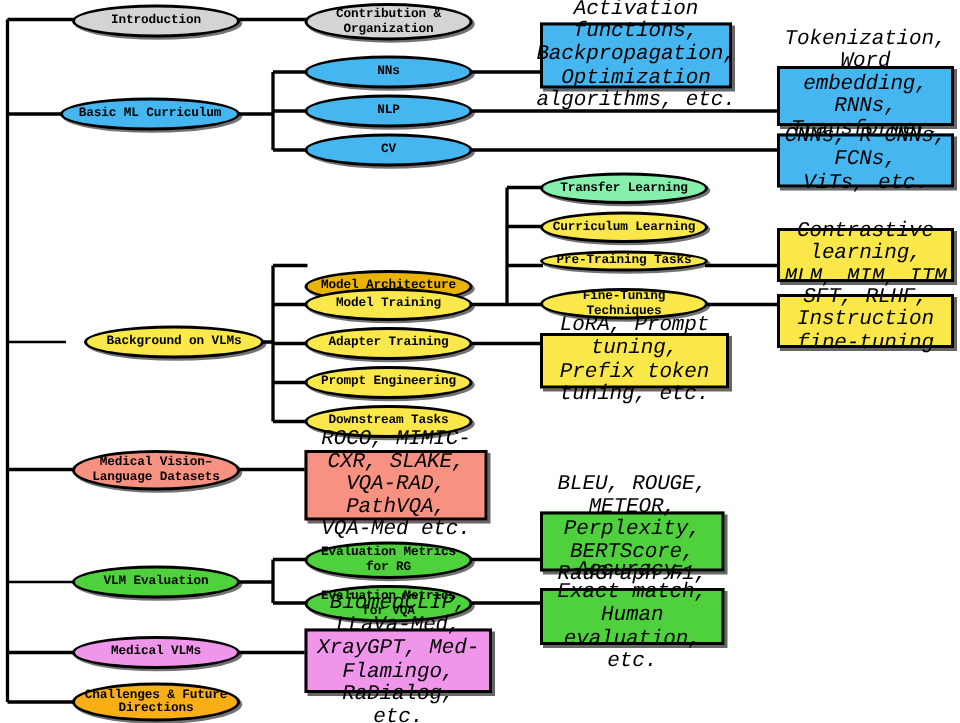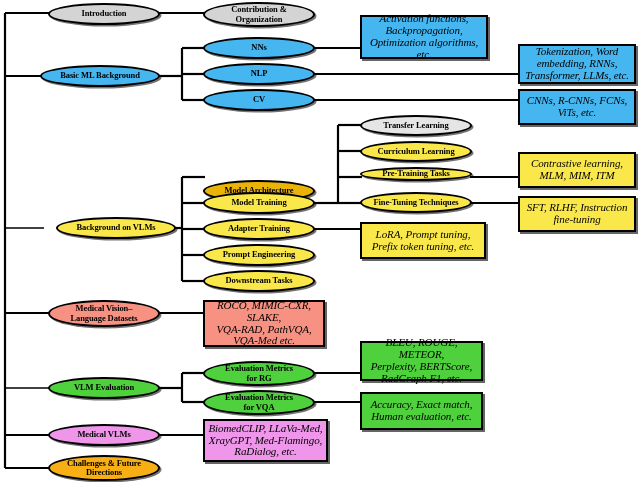--- a/index.html
+++ b/index.html
@@ -6,21 +6,21 @@
     margin: 0;
     padding: 0;
     background: #ffffff;
   }
   #canvas {
     position: relative;
     width: 640px;
     height: 482px;
     background: #ffffff;
     overflow: hidden;
-    font-family: Liberation Serif, serif;
+    font-family: Liberation Mono, monospace;
   }
   svg.edges {
     position: absolute;
     left: 0; top: 0;
     width: 640px;
     height: 482px;
     pointer-events: none;
   }
   .node {
     position: absolute;
@@ -36,21 +36,21 @@
   }
   .oval {
     border-radius: 50% / 50%;
     font-weight: bold;
     font-size: 8.5px;
     letter-spacing: -0.1px;
     box-shadow: 1.5px 1.5px 0 rgba(0,0,0,0.55);
   }
   .rect {
     font-style: italic;
-    font-size: 11px;
+    font-size: 14px;
     font-weight: normal;
     letter-spacing: -0.1px;
     box-shadow: 2px 2px 0 rgba(0,0,0,0.6);
   }
   .node span { display: block; padding: 0 3px; }
 </style>
 </head>
 <body>
 
 <div id="canvas">
@@ -114,21 +114,21 @@
   </svg>
 
   <div id="nodes-layer">
       <div class="node oval" style="left: 48px; top: 3px; width: 112px; height: 22px; background: rgb(212, 212, 212);">
         <span>Introduction</span>
       </div>
       <div class="node oval" style="left: 203px; top: 2px; width: 112px; height: 25px; background: rgb(212, 212, 212);">
         <span>Contribution &amp;<br>Organization</span>
       </div>
       <div class="node oval" style="left: 40px; top: 65px; width: 120px; height: 22px; background: rgb(69, 182, 240);">
-        <span>Basic ML Background</span>
+        <span>Basic ML Curriculum</span>
       </div>
       <div class="node oval" style="left: 203px; top: 37px; width: 112px; height: 22px; background: rgb(69, 182, 240);">
         <span>NNs</span>
       </div>
       <div class="node oval" style="left: 203px; top: 63px; width: 112px; height: 22px; background: rgb(69, 182, 240);">
         <span>NLP</span>
       </div>
       <div class="node oval" style="left: 203px; top: 89px; width: 112px; height: 22px; background: rgb(69, 182, 240);">
         <span>CV</span>
       </div>
@@ -152,21 +152,21 @@
       </div>
       <div class="node oval" style="left: 203px; top: 218px; width: 112px; height: 22px; background: rgb(250, 232, 75); justify-content: center;">
         <span>Adapter Training</span>
       </div>
       <div class="node oval" style="left: 203px; top: 244px; width: 112px; height: 22px; background: rgb(250, 232, 75);">
         <span>Prompt Engineering</span>
       </div>
       <div class="node oval" style="left: 203px; top: 270px; width: 112px; height: 22px; background: rgb(250, 232, 75);">
         <span>Downstream Tasks</span>
       </div>
-      <div class="node oval" style="left: 360px; top: 115px; width: 112px; height: 21px; background: #e5e5e5;">
+      <div class="node oval" style="left: 360px; top: 115px; width: 112px; height: 21px; background: #86efac;">
         <span>Transfer Learning</span>
       </div>
       <div class="node oval" style="left: 360px; top: 141px; width: 112px; height: 21px; background: rgb(250, 232, 75);">
         <span>Curriculum Learning</span>
       </div>
       <div class="node oval" style="left: 360px; top: 167px; width: 112px; height: 14px; background: rgb(250, 232, 75);">
         <span>Pre-Training Tasks</span>
       </div>
       <div class="node oval" style="left: 360px; top: 192px; width: 112px; height: 21px; background: rgb(250, 232, 75);">
         <span>Fine-Tuning Techniques</span>

